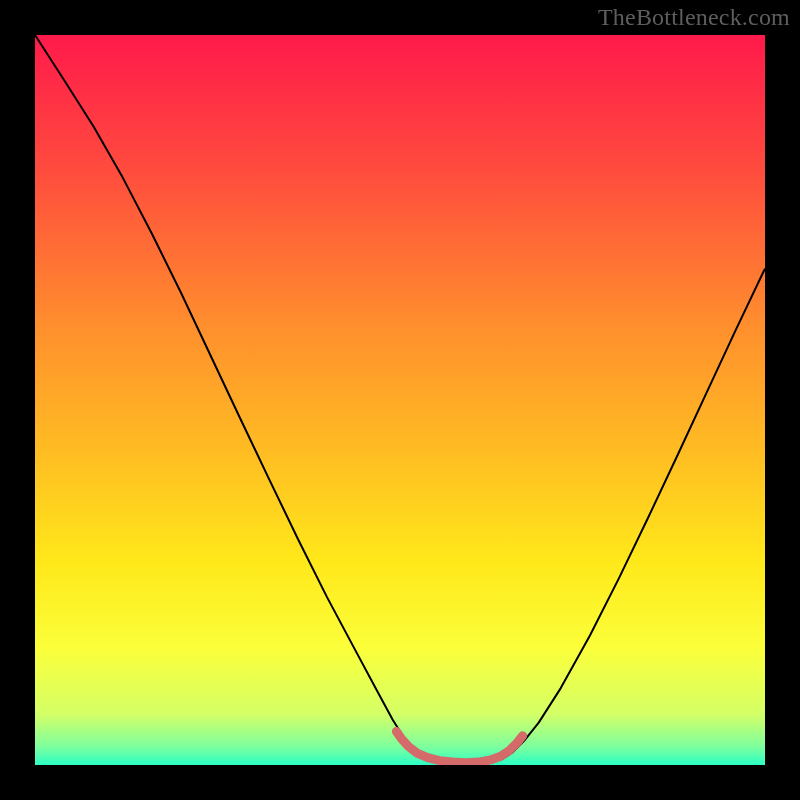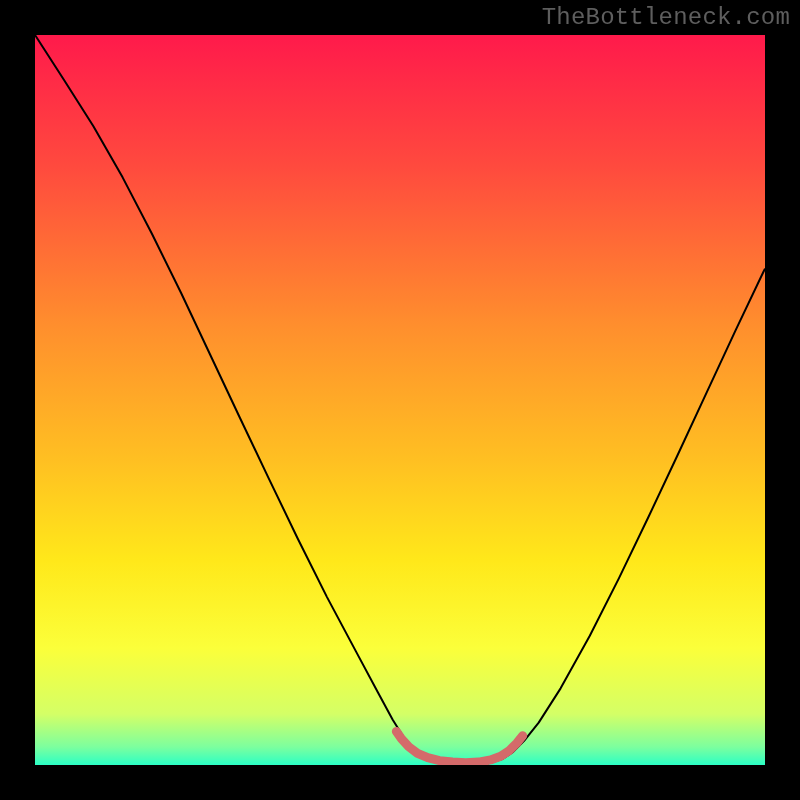--- a/index.html
+++ b/index.html
@@ -13,21 +13,21 @@
   .frame {
     position: relative;
     width: 800px;
     height: 800px;
     background: #000000;
   }
   .watermark {
     position: absolute;
     top: 4px;
     right: 10px;
-    font-family: Liberation Mono, monospace;
+    font-family: Liberation Serif, serif;
     font-size: 24px;
     font-weight: 500;
     color: #5e5e5e;
     letter-spacing: 0.2px;
     z-index: 10;
   }
   .plot {
     position: absolute;
     left: 35px;
     top: 35px;

